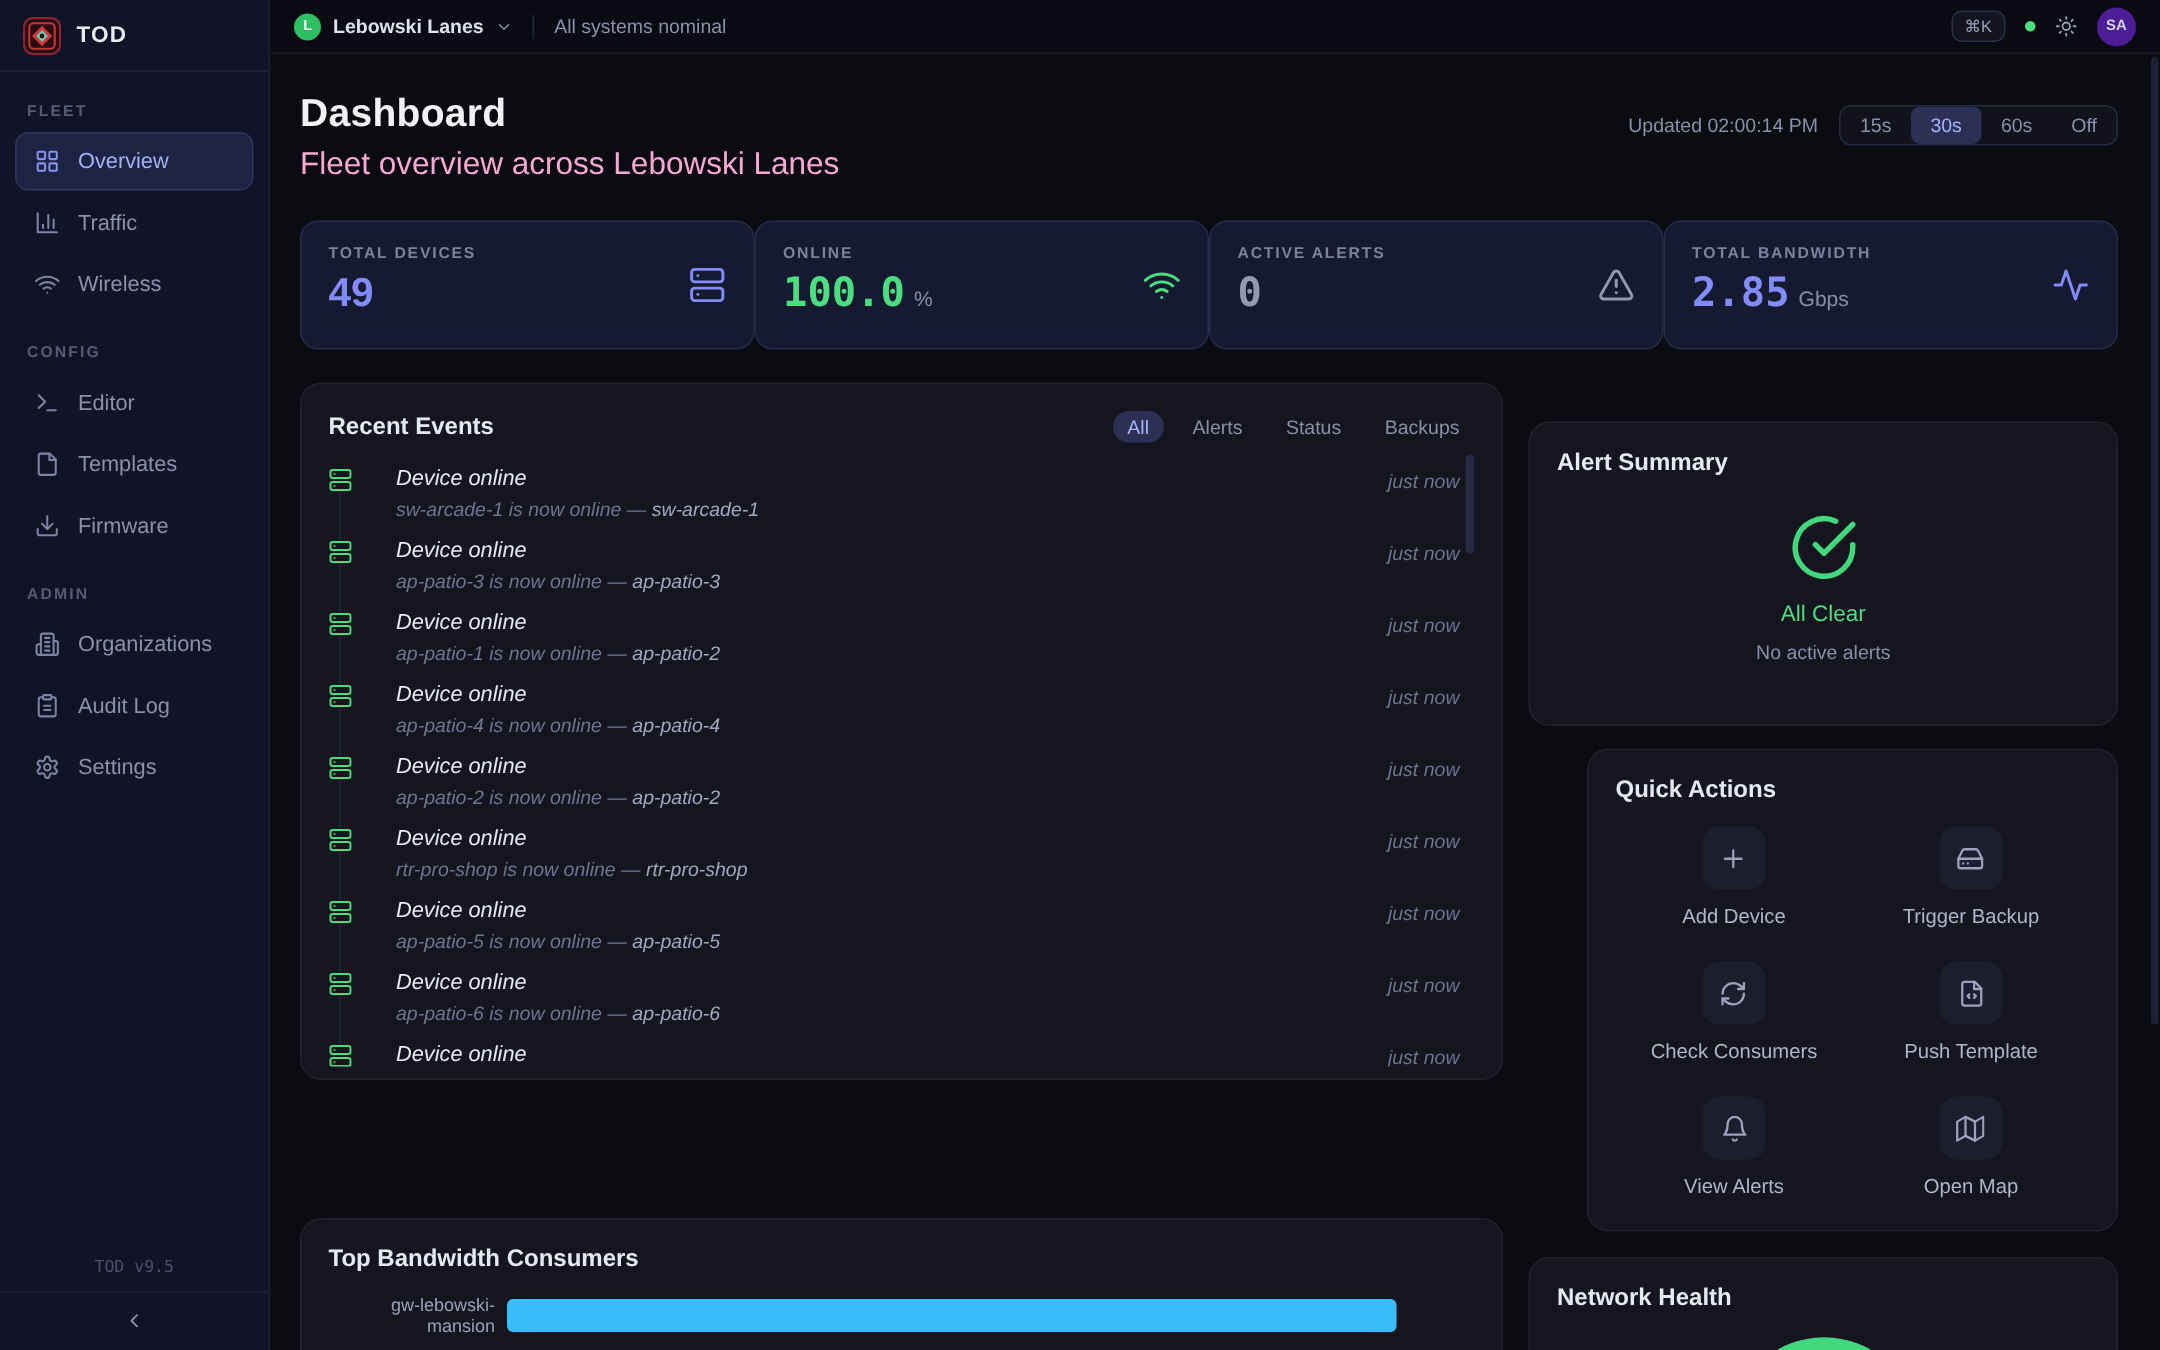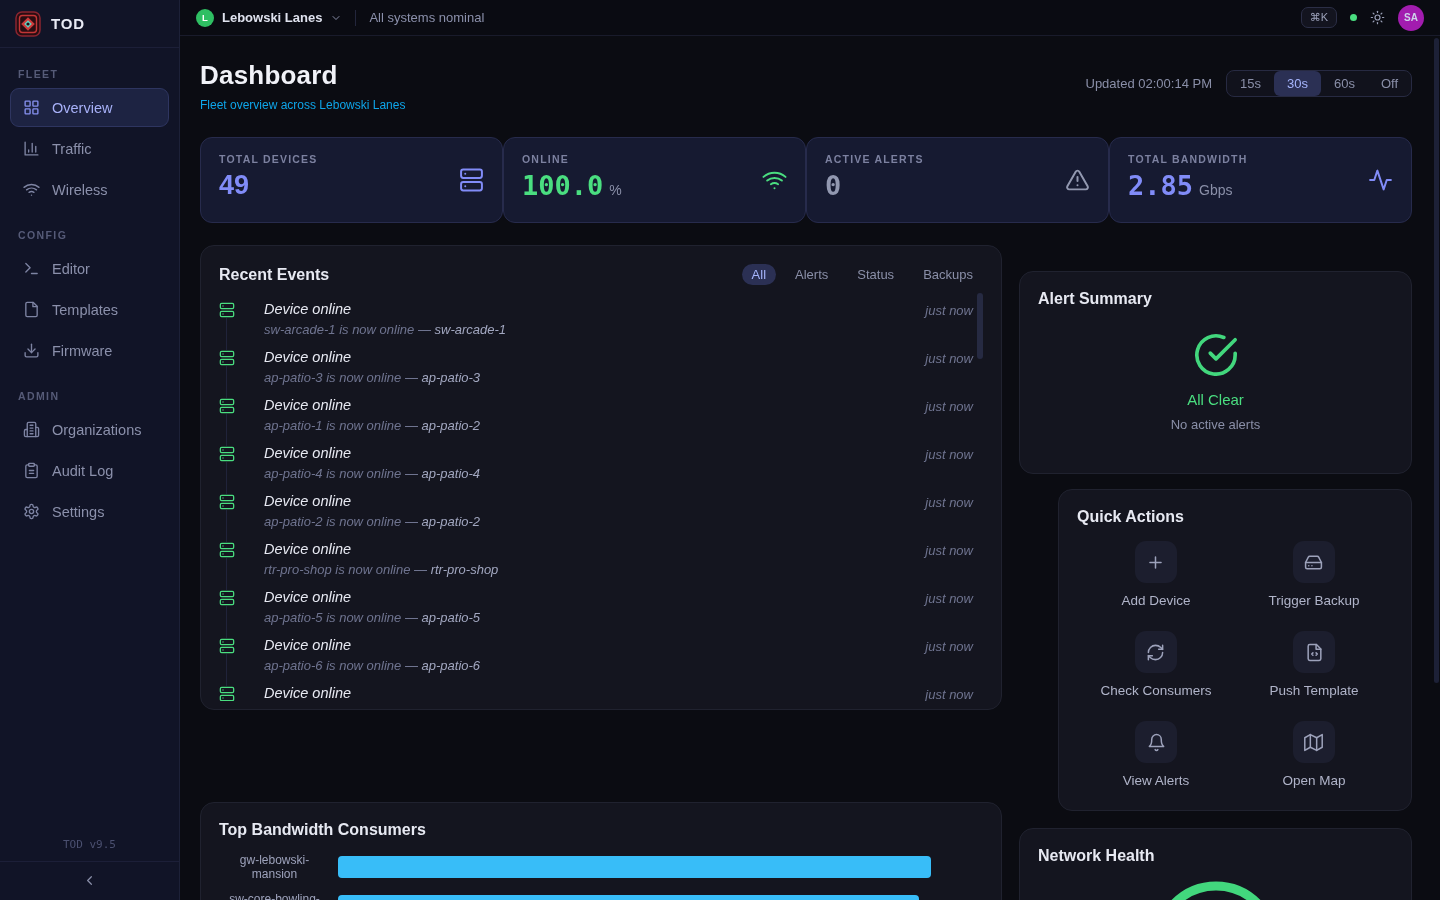--- a/index.html
+++ b/index.html
@@ -69,30 +69,30 @@
   .tb-divider { width:1px; height:16px; background:#23263c; }
   .system-status { font-size:13px; color:#8b90ab; }
   .tb-right { margin-left:auto; display:flex; align-items:center; gap:13px; }
   .kbd-pill {
     font-size:11px; color:#9ba0b8; border:1px solid #2b2e46;
     border-radius:7px; padding:3px 8px; background:#13141f; cursor:pointer;
   }
   .health-dot { width:7px; height:7px; border-radius:50%; background:#4ade80; }
   .theme-btn { width:15px; height:15px; color:#9ba0b8; cursor:pointer; }
   .user-avatar {
-    width:26px; height:26px; border-radius:50%; background:#a21caf;
+    width:26px; height:26px; border-radius:50%; background:#4c1d95;
     color:#ced3ea; font-size:10px; font-weight:700;
     display:flex; align-items:center; justify-content:center; cursor:pointer;
   }
 
   
   .main { position:absolute; left:180px; top:36px; width:1260px; padding:24px 28px 0 20px; }
   .page-header { display:flex; align-items:flex-start; }
   .page-title { font-size:26px; font-weight:700; color:#f1f2f8; letter-spacing:.2px; }
-  .page-subtitle { font-size:12px; color:#0ea5e9; margin-top:7px; }
+  .page-subtitle { font-size:21px; color:#f9a8d4; margin-top:7px; }
   .header-right { margin-left:auto; display:flex; align-items:center; gap:14px; margin-top:10px; }
   .updated { font-size:13px; color:#8a8fa8; }
   .segmented {
     display:flex; border:1px solid #272a42; background:#11121c;
     border-radius:8px; overflow:hidden;
   }
   .segment { padding:5px 13px; font-size:13px; color:#8a8fa8; cursor:pointer; }
   .segment.active { background:#2b3054; color:#a5b4fc; border-radius:6px; }
 
   
@@ -149,21 +149,21 @@
     width:42px; height:42px; border-radius:11px; background:#1c1e2e;
     display:flex; align-items:center; justify-content:center;
   }
   .qa-tile .icon { width:19px; height:19px; color:#9da2bb; }
   .qa-label { font-size:13.5px; color:#b0b4c9; }
 
   
   .bw-panel { height:240px; padding:18px; margin-top:92px; }
   .bw-rows { margin-top:14px; }
   .bw-row { display:flex; align-items:center; margin-bottom:11px; }
-  .bw-label { width:119px; flex:none; text-align:center; padding-right:8px; font-size:12px; color:#9da2bb; }
+  .bw-label { width:119px; flex:none; text-align:right; padding-right:8px; font-size:12px; color:#9da2bb; }
   .bw-track { flex:1; }
   .bw-bar { height:22px; border-radius:4px; background:#38bdf8; }
 
   
   .nh-panel { height:260px; padding:18px; margin-top:17px; }
   .nh-ring-wrap { display:flex; justify-content:center; margin-top:14px; }
   .nh-ring { position:relative; width:130px; height:130px; }
   .nh-score {
     position:absolute; left:0; top:0; width:130px; height:130px;
     display:flex; align-items:center; justify-content:center;

